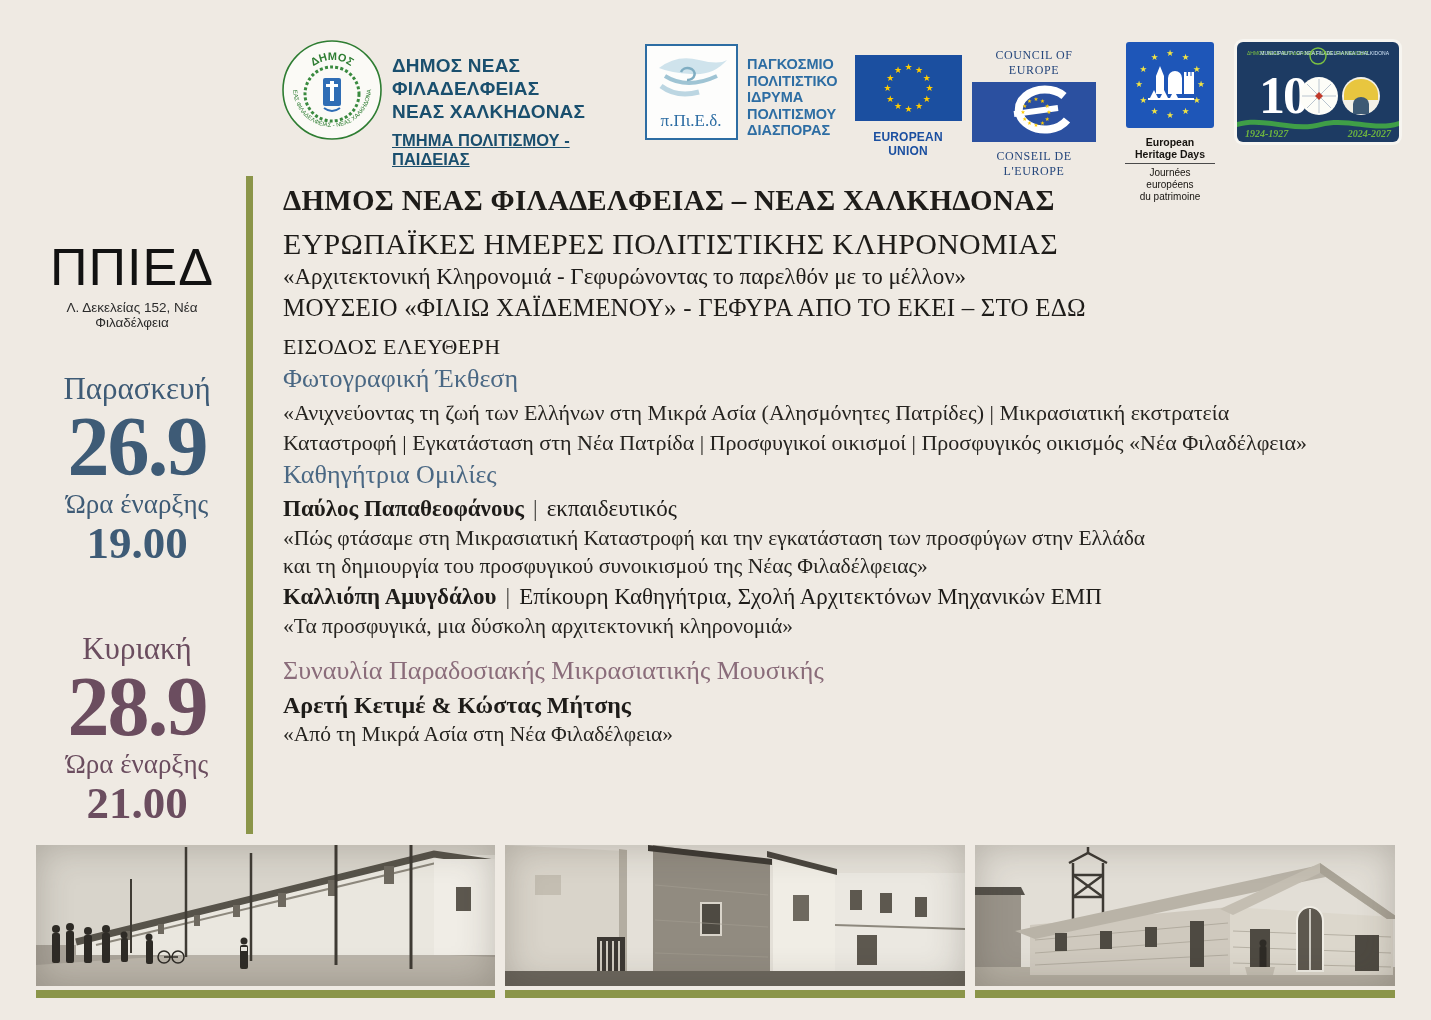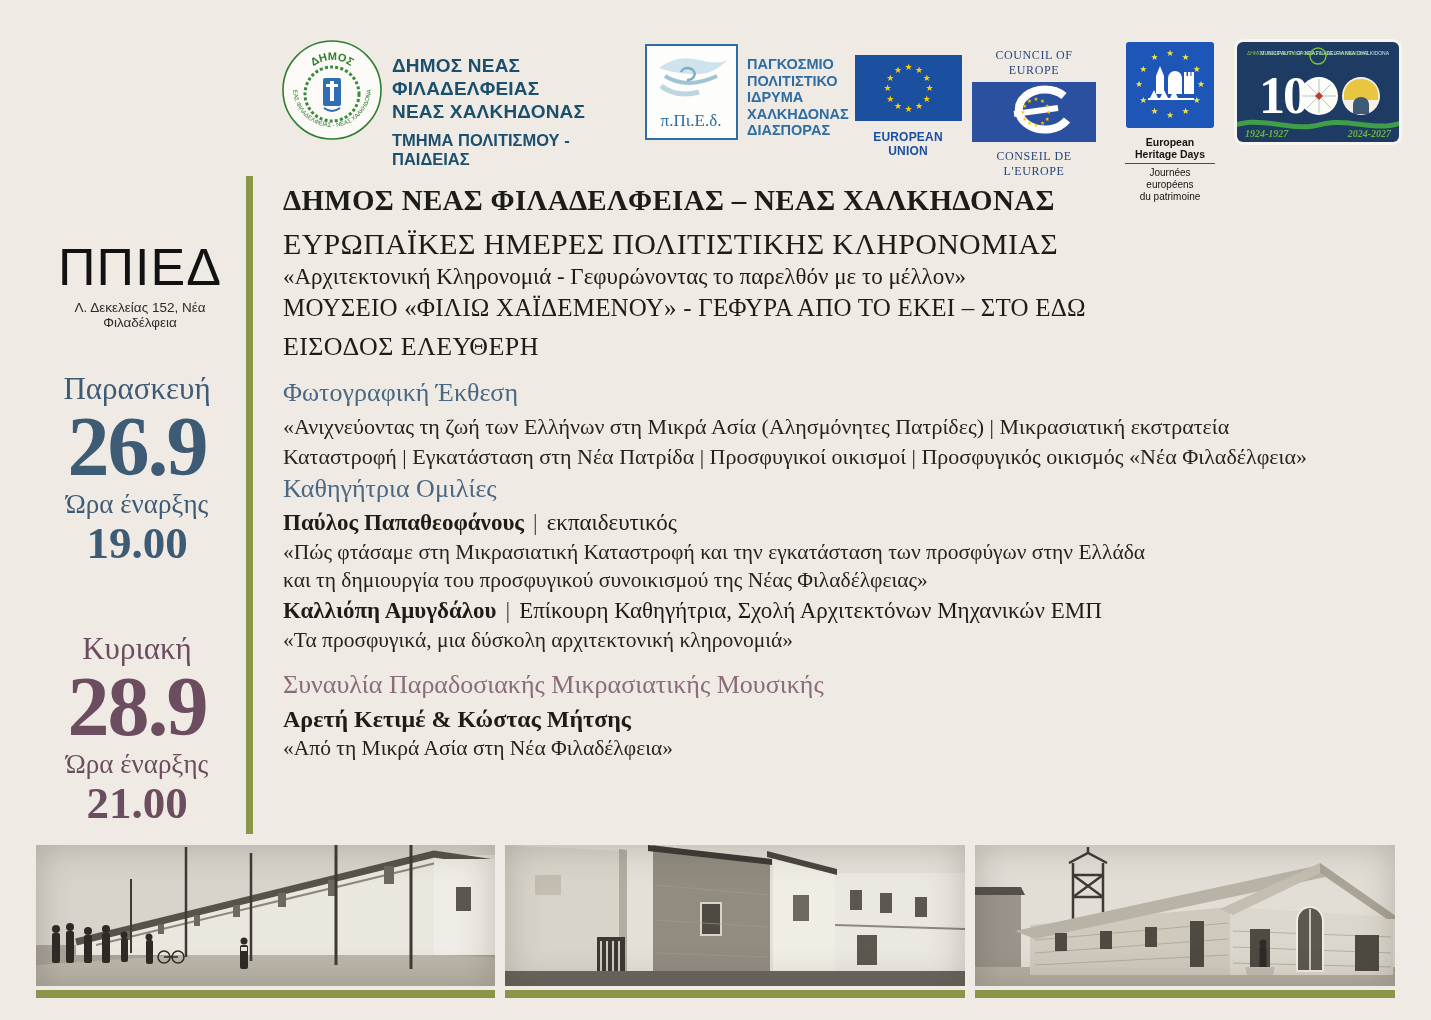--- a/index.html
+++ b/index.html
@@ -7,61 +7,61 @@
     position:relative; width:1431px; height:1020px;
     background:#efeae3; overflow:hidden;
     font-family:"Liberation Serif", serif; color:#1e1c19;
   }
   
   .hdr { position:absolute; }
   .seal { left:280px; top:38px; width:104px; height:104px; }
   .muni-text { left:392px; top:54px; width:250px; text-align:left;
     font-family:"Liberation Sans", sans-serif; color:#1a4f6e; font-weight:bold; }
   .muni-text .l1 { font-size:19px; line-height:23px; letter-spacing:.2px; }
-  .muni-text .dept { font-size:16.5px; margin-top:8px; }
+  .muni-text .dept { font-size:16.5px; margin-top:8px;text-decoration:underline; }
   .ppied-box { left:645px; top:44px; width:93px; height:96px; background:#fdfdfc;
     border:2px solid #2d6da3; box-sizing:border-box; }
   .ppied-lines { left:747px; top:56px; font-family:"Liberation Sans", sans-serif;
     font-weight:bold; font-size:14.5px; line-height:16.5px; color:#2d6da3; }
   .eu { left:853px; top:55px; width:110px; text-align:center; }
   .eu-label { font-family:"Liberation Sans", sans-serif; font-weight:bold;
     font-size:12px; color:#1b4fa0; margin-top:5px; letter-spacing:.2px; }
   .coe { left:971px; top:48px; width:126px; text-align:center; }
   .coe-label { font-family:"Liberation Serif", serif; font-size:12px;
     color:#26477c; letter-spacing:.6px; }
   .coe-flag { margin:4px 0 3px 0; }
   .ehd { left:1125px; top:42px; width:90px; text-align:center;
     font-family:"Liberation Sans", sans-serif; }
   .ehd-title { font-size:10.5px; font-weight:bold; color:#16130f; margin-top:4px;
     border-bottom:1px solid #4a4a4a; padding-bottom:3px; }
   .ehd-fr { font-size:10px; color:#16130f; margin-top:3px; line-height:12px; }
   .cent { left:1237px; top:42px; width:162px; height:100px; background:#1d3b63;
     border-radius:6px; box-shadow:0 0 0 3px #f7f5f0; }
   
-  .org { position:absolute; left:44px; top:240px; width:192px; text-align:center; }
+  .org { position:absolute; left:36px; top:240px; width:192px; text-align:center; }
   .org-name { font-family:"Liberation Sans", sans-serif; font-size:52px;
     letter-spacing:1px; color:#121212; line-height:54px; }
   .org-addr { font-family:"Liberation Sans", sans-serif; font-size:13.5px;
     color:#2c2c2c; margin-top:6px; }
   .event { position:absolute; left:40px; width:194px; text-align:center; }
   .event.e1 { top:372px; color:#3e5b76; }
   .event.e2 { top:632px; color:#6b4d5f; }
   .event .day { font-size:31px; line-height:34px; }
   .event .date { font-size:84px; font-weight:bold; line-height:82px; letter-spacing:-2px; }
   .event .tlabel { font-size:27px; line-height:32px; }
   .event .time { font-size:45px; font-weight:bold; line-height:46px; }
   .divider { position:absolute; left:246px; top:176px; width:7px; height:658px;
     background:#8b9549; }
   
   .main-col { position:absolute; left:283px; top:182px; width:1122px; }
   .t-muni { font-size:29px; font-weight:bold; line-height:36px; margin-bottom:8px; letter-spacing:.3px; }
   .t-event { font-size:30px; line-height:36px; letter-spacing:.3px; }
   .t-theme { font-size:23px; line-height:30px; }
   .t-venue { font-size:25px; line-height:32px; margin-bottom:6px; letter-spacing:.2px;font-family:Liberation Serif, serif; }
-  .t-adm { font-size:26px; line-height:34px; margin-bottom:14px; letter-spacing:.4px; }
+  .t-adm { font-size:22px; line-height:34px; margin-bottom:0; letter-spacing:.4px; }
   .sec-head { font-size:26px; line-height:30px; margin-bottom:4px; }
   .sec-head.blue { color:#4a6884; }
   .sec-head.mauve { color:#8a6c7a; margin-top:16px; }
   .body-line { font-size:22px; line-height:30px; color:#262420; }
   .exh-lines { margin-bottom:2px; }
   .speaker-line { font-size:23px; line-height:30px; margin-top:2px; }
   .speaker-name { font-weight:bold; }
   .sep { margin:0 9px; color:#44423e; font-weight:normal; }
   .quote { font-size:21.5px; line-height:28px; color:#262420; }
   .artists { font-size:24px; font-weight:bold; line-height:30px; margin-top:2px; }
@@ -117,21 +117,21 @@
       <path d="M34,26 a7,6 0 1 1 6,8" stroke="#7fadc2" stroke-width="2.5" fill="none"></path>
       <path d="M14,40 Q30,52 52,46" stroke="#bcd6e2" stroke-width="5" fill="none"></path>
       <text x="44" y="80" text-anchor="middle" font-family="Liberation Serif, serif" font-size="17" fill="#2d6da3">π.Πι.Ε.δ.</text>
     </svg>
   </div>
 
   <div class="hdr ppied-lines">
     <div>ΠΑΓΚΟΣΜΙΟ</div>
     <div>ΠΟΛΙΤΙΣΤΙΚΟ</div>
     <div>ΙΔΡΥΜΑ</div>
-    <div>ΧΑΛΚΗΔΟΝΑΣ</div>
+    <div>ΠΟΛΙΤΙΣΜΟΥ</div>
     <div>ΔΙΑΣΠΟΡΑΣ</div>
   </div>
 
   <div class="hdr eu">
     <svg width="107" height="66" viewBox="0 0 107 66">
       <rect width="107" height="66" fill="#1b4fa0"></rect>
       <g>
           <text x="53.5" y="12.0" font-size="9" fill="#ffcc00" text-anchor="middle" dominant-baseline="central">★</text>
           <text x="64.0" y="14.8" font-size="9" fill="#ffcc00" text-anchor="middle" dominant-baseline="central">★</text>
           <text x="71.7" y="22.5" font-size="9" fill="#ffcc00" text-anchor="middle" dominant-baseline="central">★</text>

